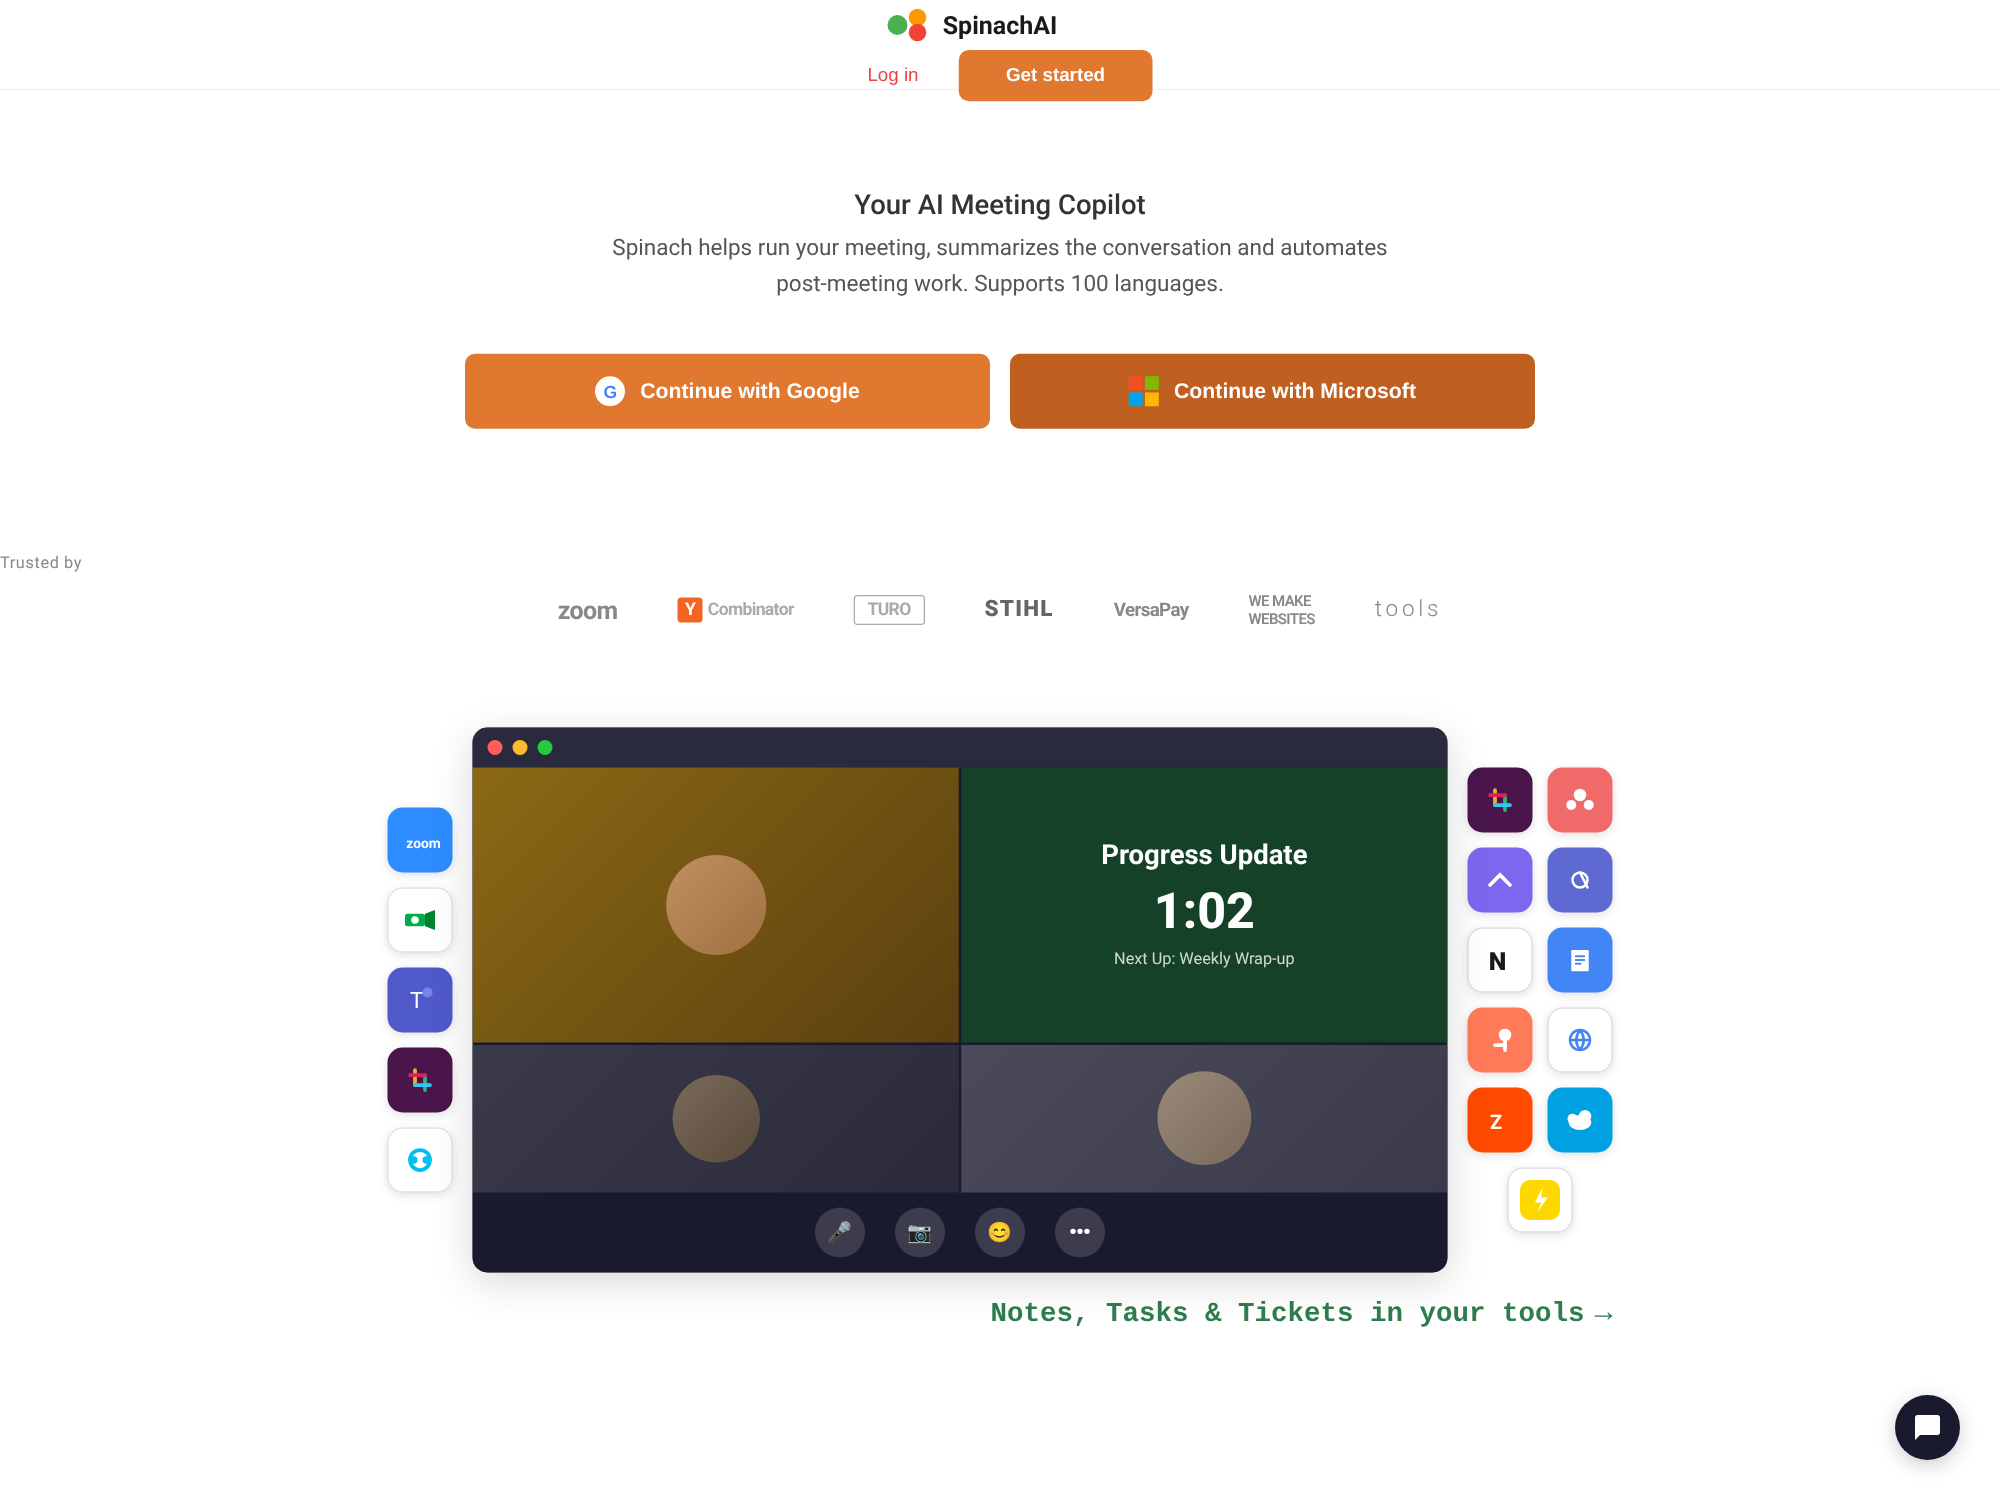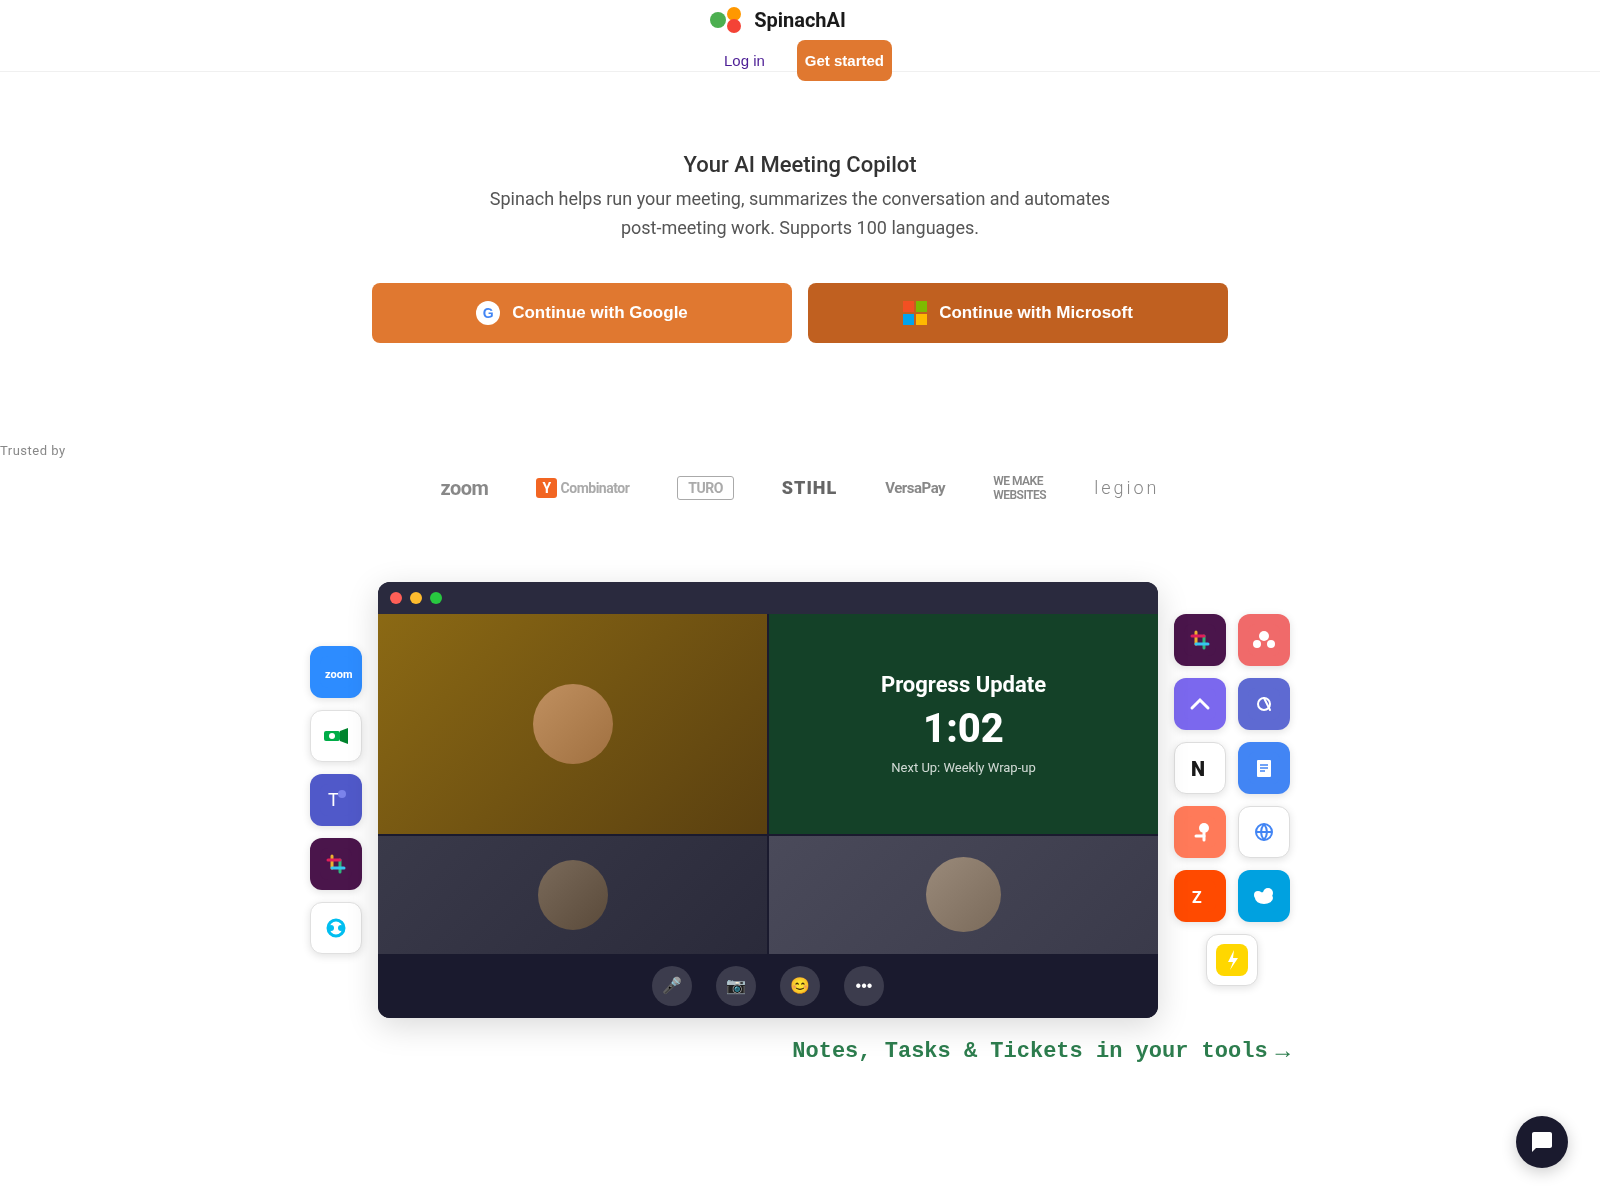--- a/index.html
+++ b/index.html
@@ -7,22 +7,22 @@
 
     
     nav { display: flex; align-items: center; padding: 0 60px; height: 72px; border-bottom: 1px solid #f0f0f0; position: sticky; top: 0; background: #fff; z-index: 100; flex-direction: column; }
     .nav-logo { display: flex; align-items: center; gap: 8px; margin-right: 48px; text-decoration: none; }
     .nav-logo-icon { width: 40px; height: 40px; }
     .nav-logo-text { font-size: 20px; font-weight: 700; color: #1a1a1a; }
     .nav-links { display: flex; align-items: center; gap: 4px; flex: 1; }
     .nav-link { display: flex; align-items: center; gap: 4px; padding: 8px 16px; font-size: 15px; color: #333; text-decoration: none; cursor: pointer; border-radius: 6px; }
     .nav-link svg { width: 14px; height: 14px; }
     .nav-actions { display: flex; align-items: center; gap: 16px; }
-    .btn-login { font-size: 15px; color: #4c1d95; background: none; border: none; cursor: pointer; padding: 8px 16px; }
-    .btn-get-started { background: #e07830; color: #fff; border: none; border-radius: 8px; padding: 12px 8px; font-size: 15px; font-weight: 600; cursor: pointer; }
+    .btn-login { font-size: 15px; color: #ef4444; background: none; border: none; cursor: pointer; padding: 8px 16px; }
+    .btn-get-started { background: #e07830; color: #fff; border: none; border-radius: 8px; padding: 12px 38px; font-size: 15px; font-weight: 600; cursor: pointer; }
     .hero-subtitle { font-size: 22px; font-weight: 500; color: #333; margin-bottom: 8px; }
     .hero-title { font-size: 64px; font-weight: 800; color: #1a1a1a; line-height: 1.1; margin-bottom: 24px; display: flex; align-items: center; justify-content: center; gap: 20px; flex-wrap: wrap; }
     .hero-title-action { color: #e07830; font-style: italic; font-weight: 800; position: relative; }
     .hero-title-action::after {
       content: '';
       position: absolute;
       bottom: -8px;
       left: 0;
       right: 0;
       height: 6px;
@@ -129,21 +129,21 @@
   <div class="trusted-logos">
     <span class="trusted-logo zoom">zoom</span>
     <span class="trusted-logo" style="display:flex;align-items:center;gap:4px;">
       <span style="background:#f26522;color:#fff;padding:2px 6px;font-size:14px;font-weight:700;border-radius:3px;">Y</span>
       <span style="font-size:14px;">Combinator</span>
     </span>
     <span class="trusted-logo" style="border:1.5px solid #aaa;padding:3px 10px;border-radius:3px;font-size:14px;">TURO</span>
     <span class="trusted-logo" style="color:#666;font-size:18px;font-weight:900;letter-spacing:1px;">STIHL</span>
     <span class="trusted-logo" style="color:#888;font-size:15px;">VersaPay</span>
     <span class="trusted-logo" style="color:#888;font-size:12px;font-weight:600;">WE MAKE<br>WEBSITES</span>
-    <span class="trusted-logo" style="color:#888;font-size:18px;font-weight:300;letter-spacing:3px;">legion</span>
+    <span class="trusted-logo" style="color:#888;font-size:18px;font-weight:300;letter-spacing:3px;">tools</span>
   </div>
 </section>
 
 <section class="demo-section" style="max-width:1100px;margin:0 auto;padding:20px 60px 80px;">
 
   <div class="demo-container">
 
     <div class="apps-left">
       <div class="app-icon-left zoom-icon">
         <svg width="32" height="32" viewBox="0 0 32 32">

